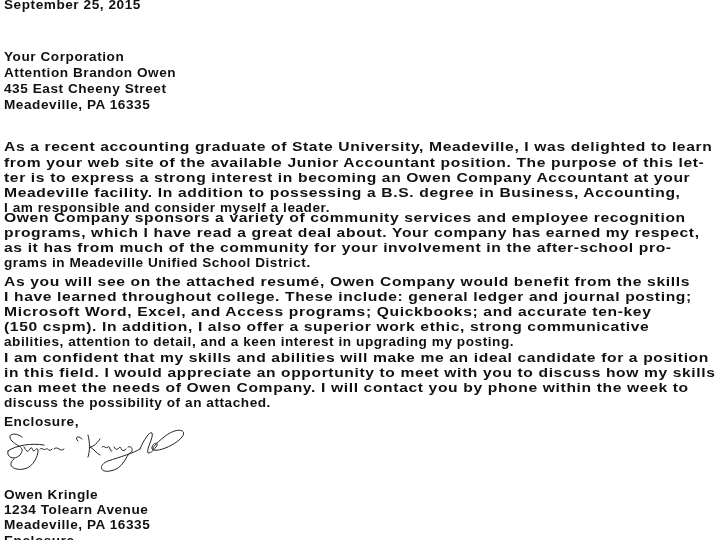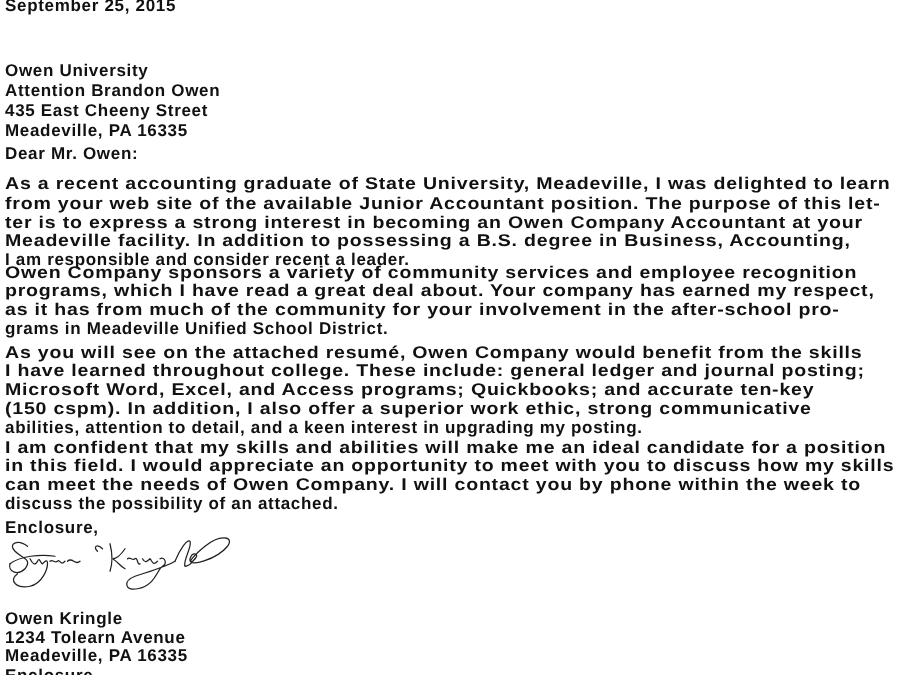--- a/index.html
+++ b/index.html
@@ -21,34 +21,33 @@
     position: absolute; left: 0; top: 425px; width: 185px; height: 50px;
   }
 </style>
 </head>
 <body>
 
 <div class="letter">
   <div class="line" style="top:-3px">September 25, 2015</div>
 
   <div>
-    <div class="line" style="top:49px">Owen University</div>
+    <div class="line" style="top:49px">Your Corporation</div>
     <div class="line" style="top:65px">Attention Brandon Owen</div>
     <div class="line" style="top:81px">435 East Cheeny Street</div>
     <div class="line" style="top:97px">Meadeville, PA 16335</div>
   </div>
 
-  <div class="line" style="top:115px">Dear Mr. Owen:</div>
 
   <div class="para">
     <div class="line" style="top: 139px; transform: scaleX(1.15);">As a recent accounting graduate of State University, Meadeville, I was delighted to learn</div>
     <div class="line" style="top: 155px; transform: scaleX(1.15);">from your web site of the available Junior Accountant position. The purpose of this let-</div>
     <div class="line" style="top: 170px; transform: scaleX(1.15);">ter is to express a strong interest in becoming an Owen Company Accountant at your</div>
     <div class="line" style="top: 185px; transform: scaleX(1.15);">Meadeville facility. In addition to possessing a B.S. degree in Business, Accounting,</div>
-    <div class="line" style="top:200px">I am responsible and consider recent a leader.</div>
+    <div class="line" style="top:200px">I am responsible and consider myself a leader.</div>
   </div>
 
   <div class="para">
     <div class="line" style="top: 210px; transform: scaleX(1.15);">Owen Company sponsors a variety of community services and employee recognition</div>
     <div class="line" style="top: 225px; transform: scaleX(1.15);">programs, which I have read a great deal about. Your company has earned my respect,</div>
     <div class="line" style="top: 240px; transform: scaleX(1.15);">as it has from much of the community for your involvement in the after-school pro-</div>
     <div class="line" style="top:255px">grams in Meadeville Unified School District.</div>
   </div>
 
   <div class="para">

